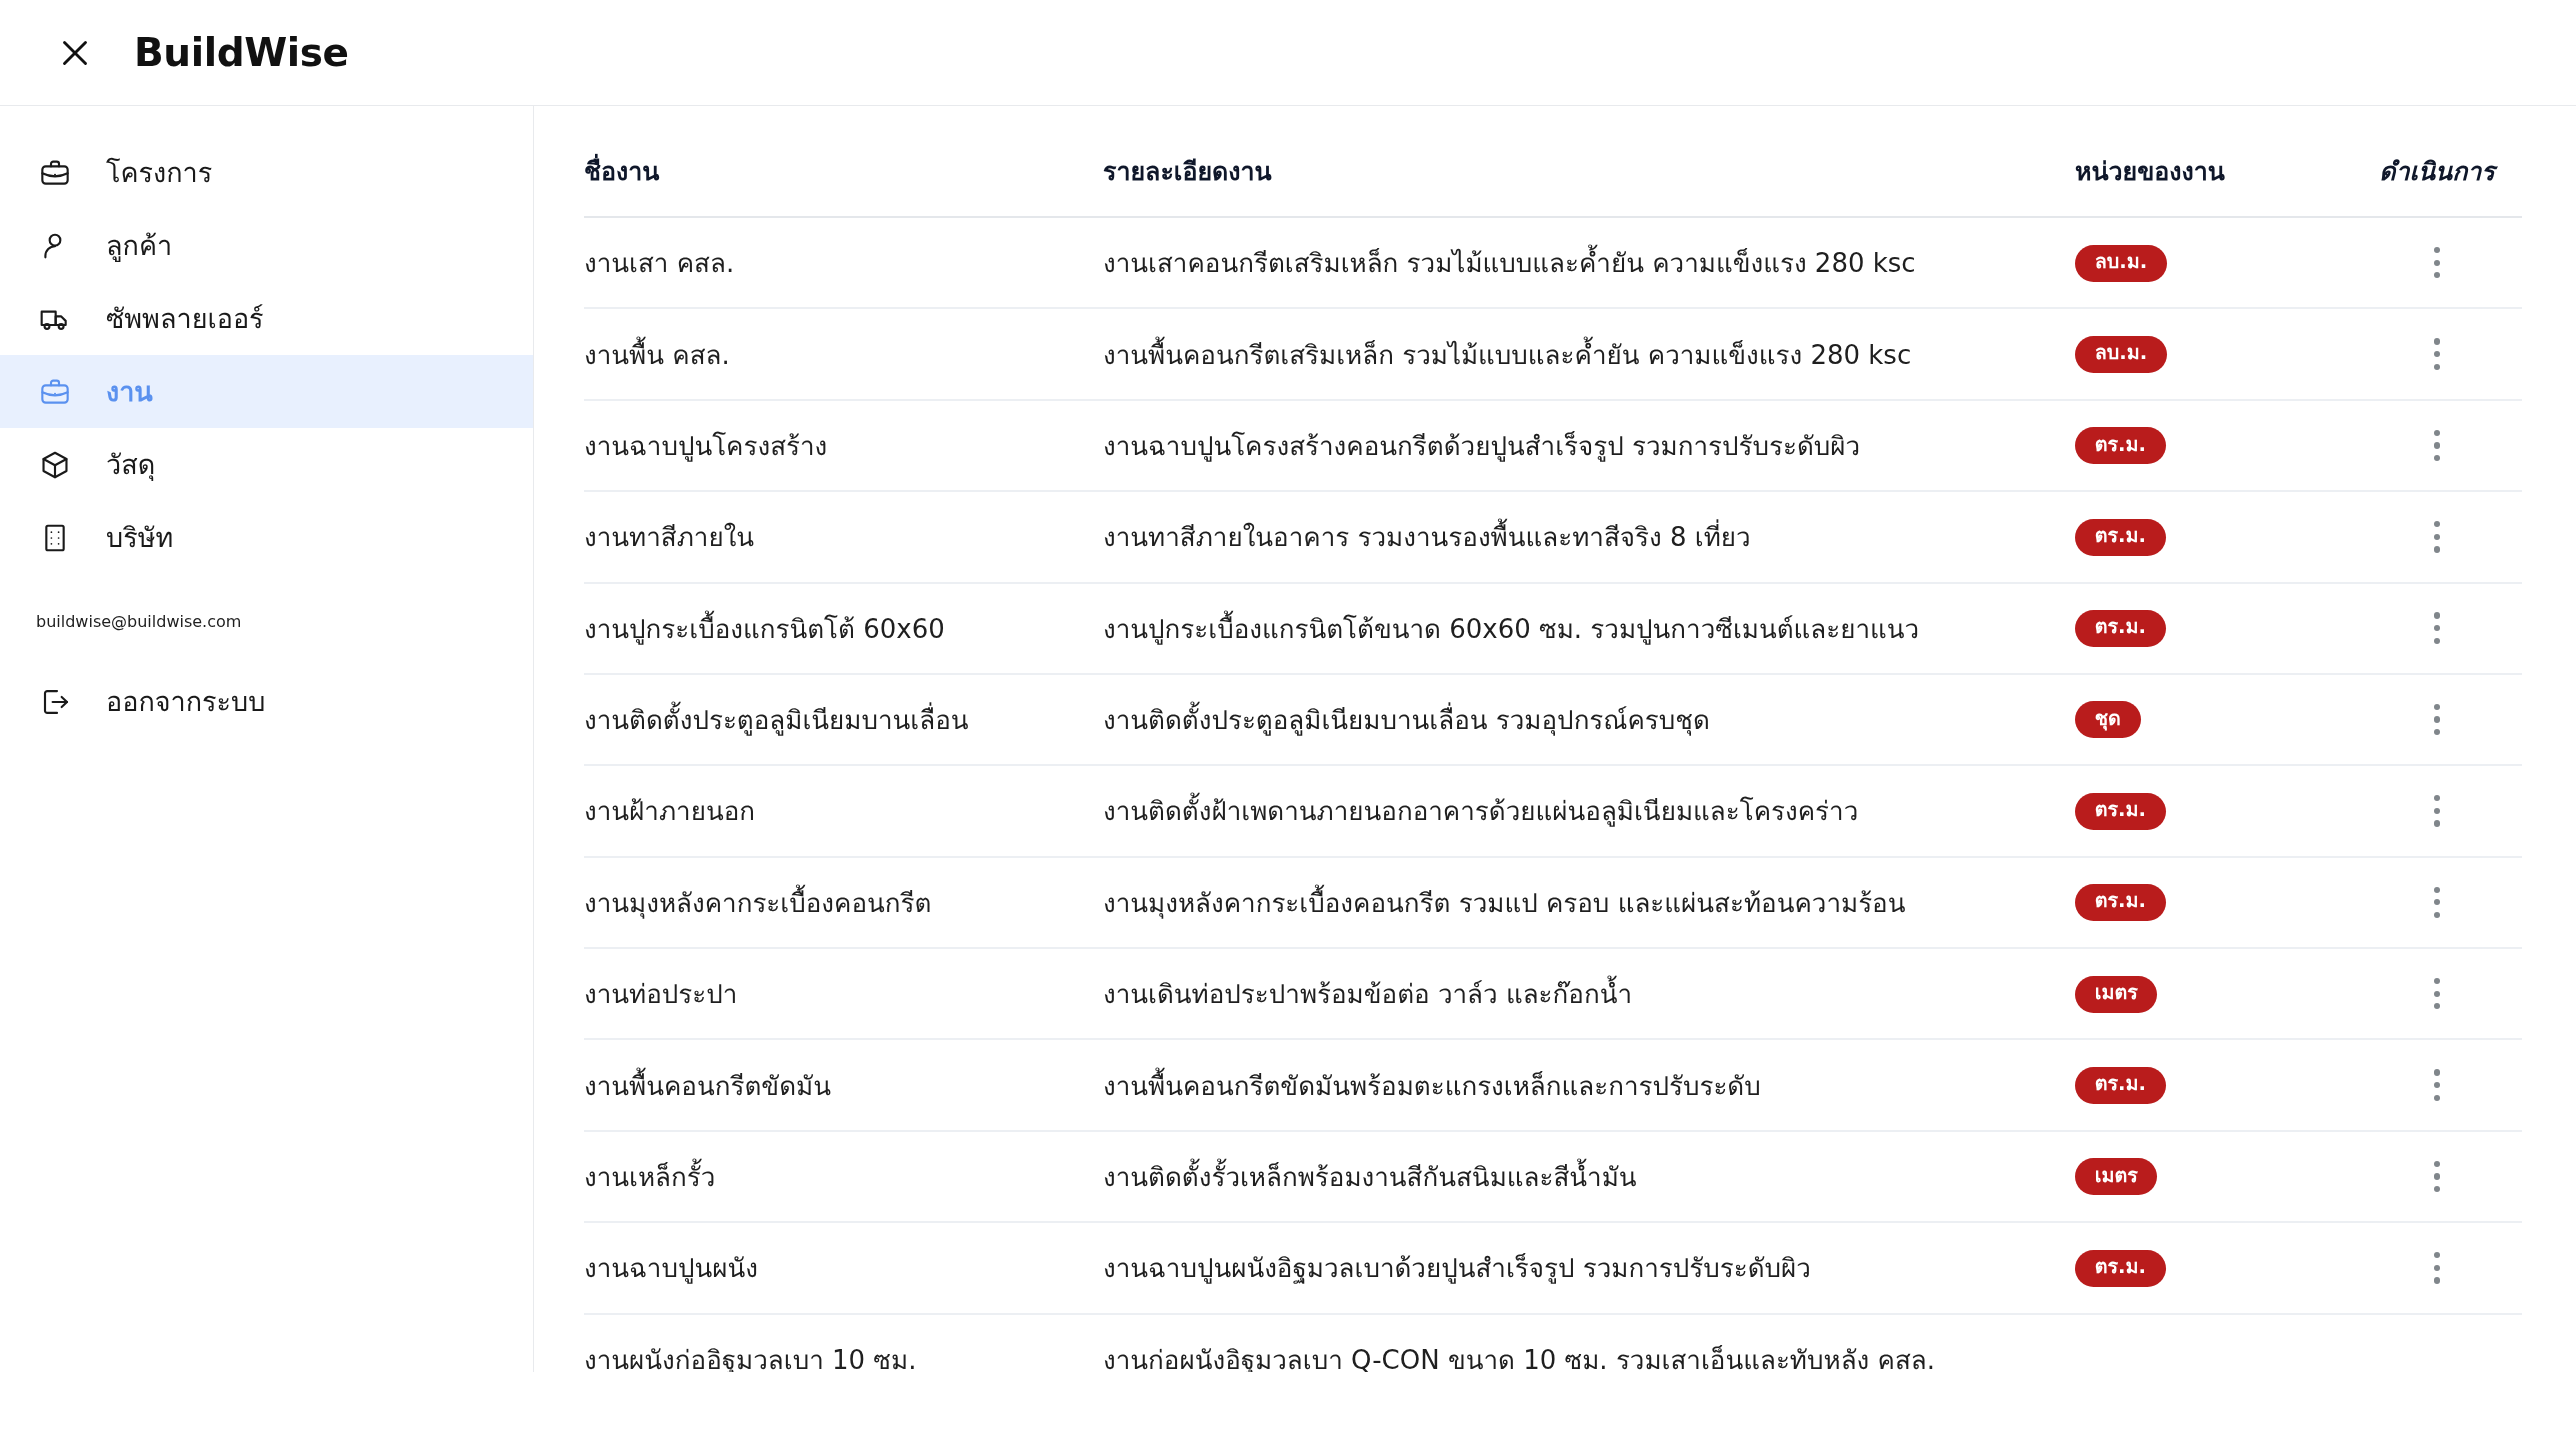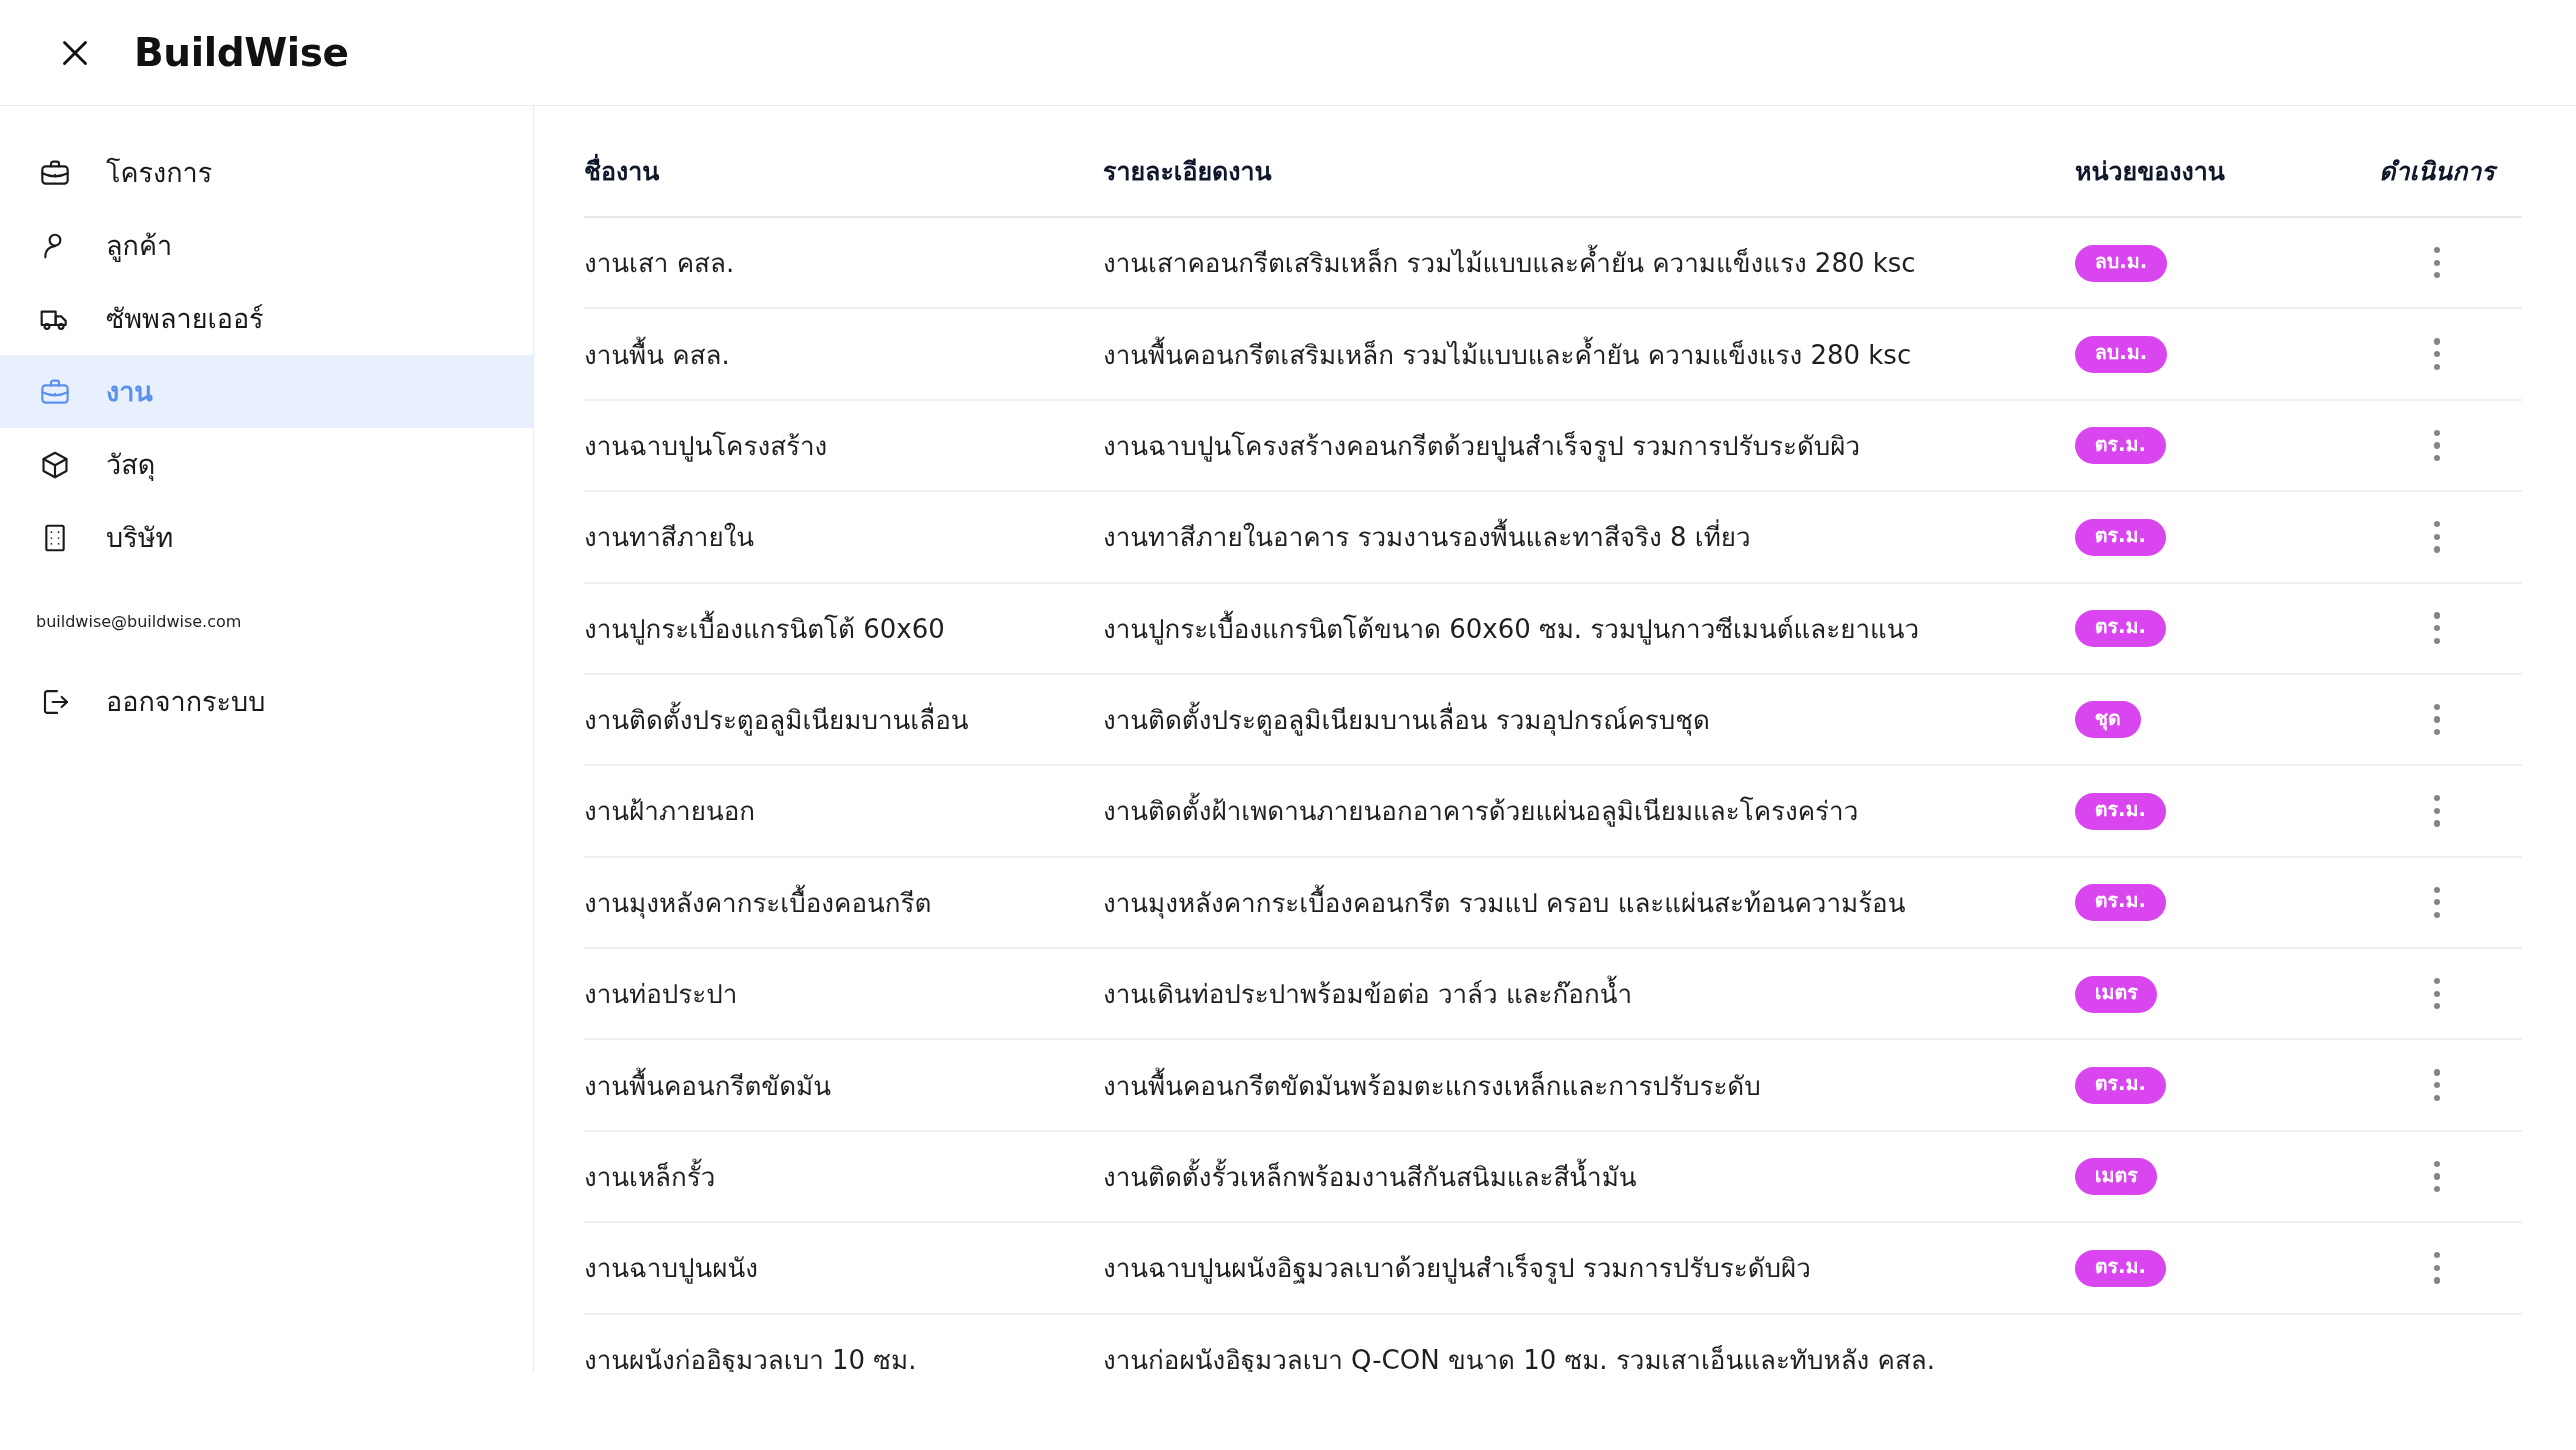--- a/index.html
+++ b/index.html
@@ -200,21 +200,21 @@
     white-space: nowrap;
     overflow: hidden;
     text-overflow: ellipsis;
   }
 
   table.jobs tbody td.td-unit { white-space: nowrap; }
   table.jobs tbody td.td-act  { text-align: center; }
 
   .unit-badge {
     display: inline-block;
-    background: #d946ef;
+    background: #b91c1c;
     color: #ffffff;
     font-size: 19.7px;
     font-weight: 700;
     border-radius: 894px;
     padding: 6.3px 19.7px 8px 19.7px;
     line-height: 1.15;
     white-space: nowrap;
   }
 
   .kebab {

